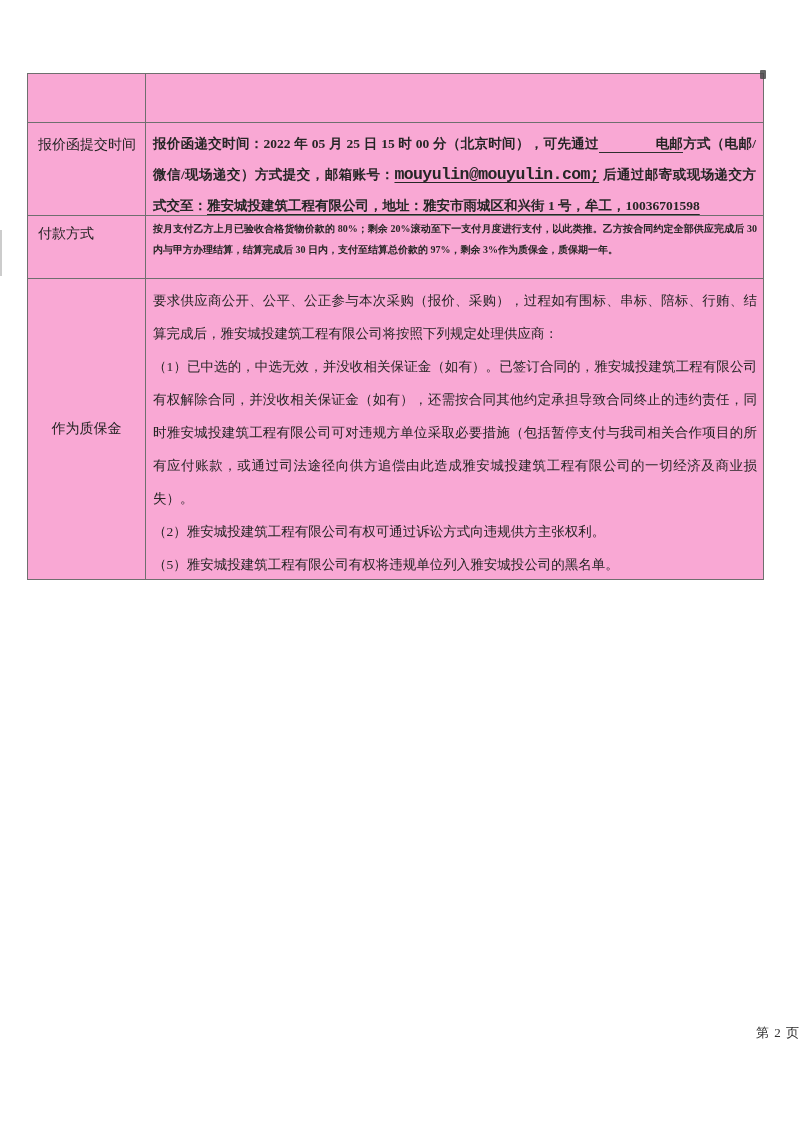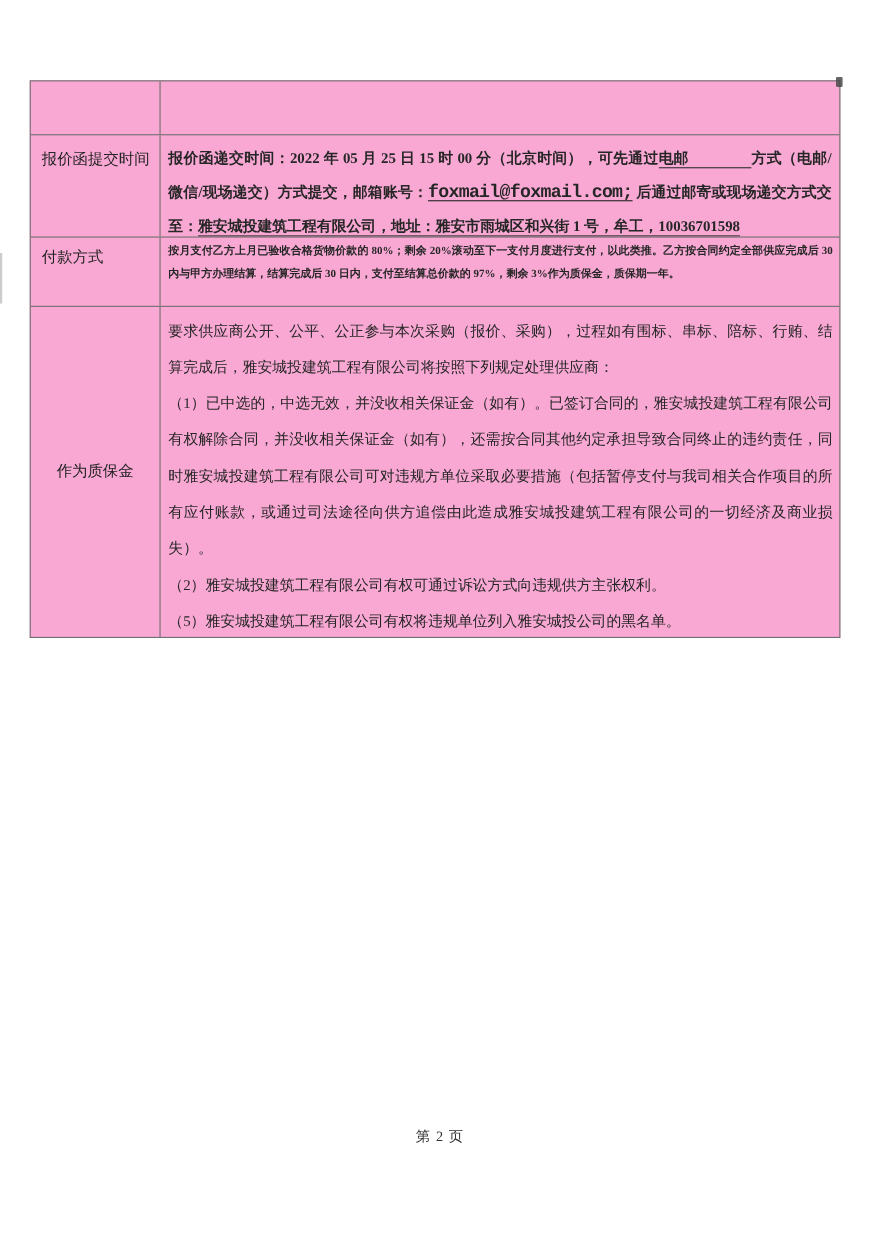--- a/index.html
+++ b/index.html
@@ -63,21 +63,21 @@
     font-size: 13.5px;
     line-height: 33px;
     font-weight: 400;
     text-align: justify;
   }
   .row-integrity p { margin: 0; }
 
   .blank-underline {
     display: inline-block;
     min-width: 84px;
-    text-align: left;
+    text-align: right;
     border-bottom: 1px solid #2e2e2e;
     line-height: 17px;
   }
   .email-seg {
     font-family: "Liberation Mono", "DejaVu Sans Mono", monospace;
     font-weight: 700;
     font-size: 16.5px;
     letter-spacing: -0.6px;
     text-decoration: underline;
     text-underline-offset: 3px;
@@ -104,21 +104,21 @@
     left: 0; top: 230px;
     width: 2px; height: 46px;
     background: #9a9a9a;
     opacity: 0.5;
   }
 
   .footer {
     position: absolute;
     left: 0; top: 1024px;
     width: 100%;
-    text-align: center;
+    text-align: right;
     font-size: 13px;
     color: #303030;
     letter-spacing: 1px;
   }
 </style>
 </head>
 <body>
 
 <div class="page">
 
@@ -126,21 +126,21 @@
     <div class="ink-mark"></div>
 
     <div class="row row-empty">
       <div class="label-cell"></div>
       <div class="body-cell"></div>
     </div>
 
     <div class="row row-submit">
       <div class="label-cell">报价函提交时间</div>
       <div class="body-cell">
-        <p><span>报价函递交时间：2022 年 05 月 25 日 15 时 00 分（北京时间），可先通过</span><span class="blank-underline">电邮</span><span>方式（电邮/微信/现场递交）方式提交，邮箱账号：</span><span class="email-seg">foxmail@foxmail.com;</span><span> 后通过邮寄或现场递交方式交至：</span><span class="bold-underline">雅安城投建筑工程有限公司，地址：雅安市雨城区和兴街 1 号，牟工，10036701598</span></p>
+        <p><span>报价函递交时间：2022 年 05 月 25 日 15 时 00 分（北京时间），可先通过</span><span class="blank-underline">电邮</span><span>方式（电邮/微信/现场递交）方式提交，邮箱账号：</span><span class="email-seg">mouyulin@mouyulin.com;</span><span> 后通过邮寄或现场递交方式交至：</span><span class="bold-underline">雅安城投建筑工程有限公司，地址：雅安市雨城区和兴街 1 号，牟工，10036701598</span></p>
       </div>
     </div>
 
     <div class="row row-payment">
       <div class="label-cell">付款方式</div>
       <div class="body-cell">
         <p>按月支付乙方上月已验收合格货物价款的 80%；剩余 20%滚动至下一支付月度进行支付，以此类推。乙方按合同约定全部供应完成后 30 内与甲方办理结算，结算完成后 30 日内，支付至结算总价款的 97%，剩余 3%作为质保金，质保期一年。</p>
       </div>
     </div>
 

